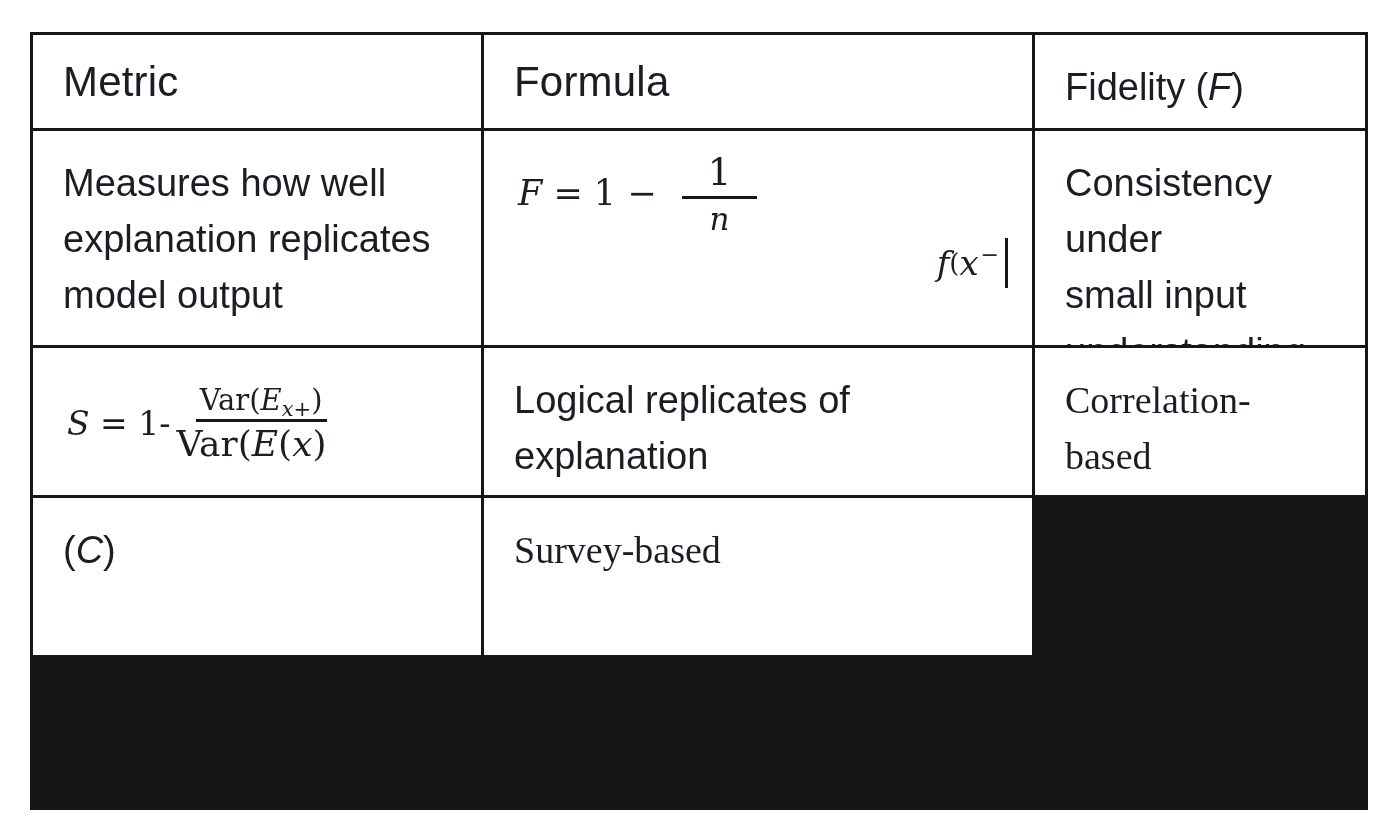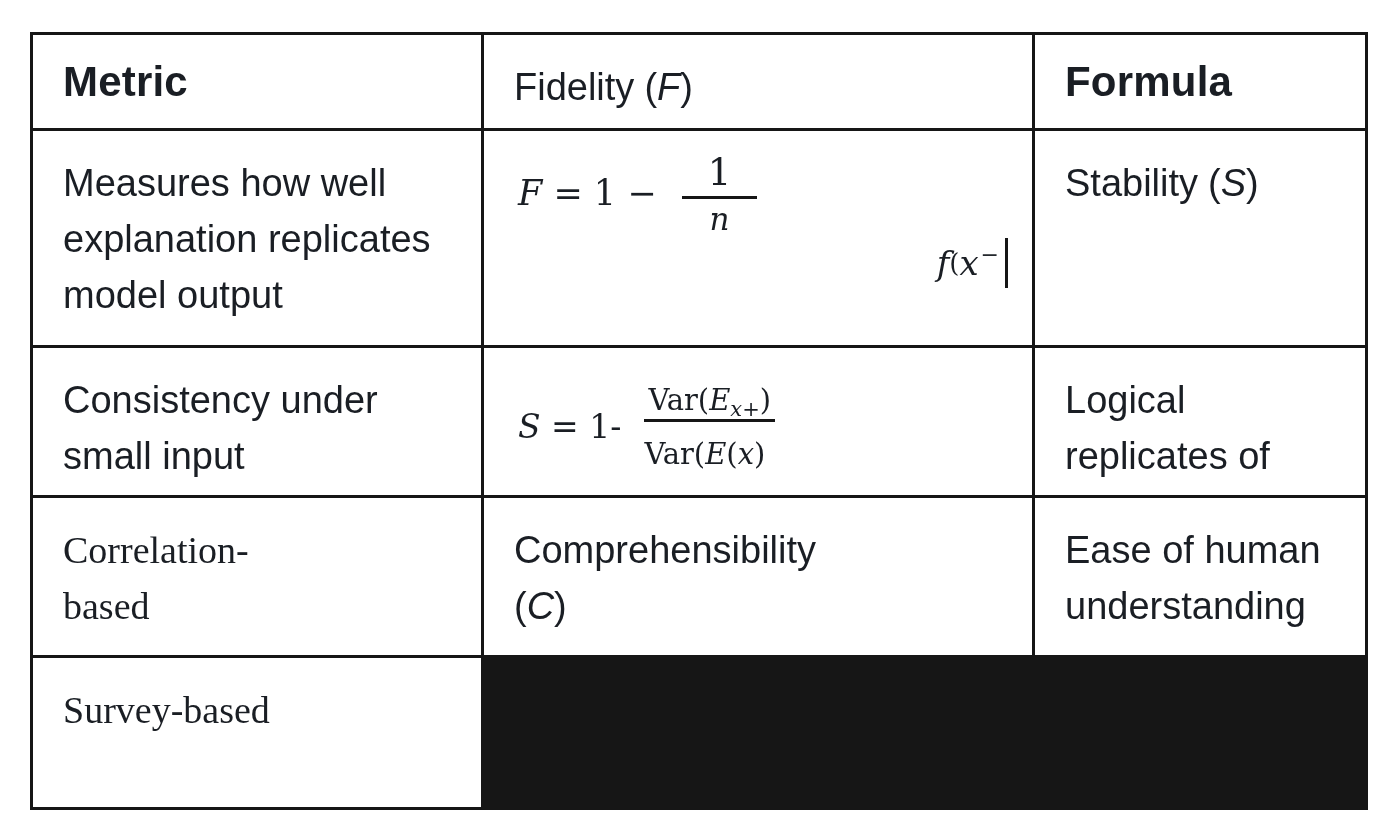--- a/index.html
+++ b/index.html
@@ -8,21 +8,21 @@
   .tbl{
     position:absolute;left:30px;top:32px;width:1338px;height:778px;
     box-sizing:border-box;border:3px solid #161616;background:#161616;
     display:grid;
     grid-template-columns:448px 548px 1fr;
     grid-template-rows:93px 214px 147px 157px 1fr;
     gap:3px;
   }
   .cell{background:#ffffff;box-sizing:border-box;overflow:hidden;}
   .head{display:flex;align-items:center;padding:0 0 0 30px;
-        font-size:42px;font-weight:700;letter-spacing:0.2px;}
+        font-size:42px;font-weight:400;letter-spacing:0.2px;}
   .bodycell{padding:24px 24px 0 30px;font-size:38px;line-height:1.48;}
   .desc{white-space:pre-line;}
   .sym{margin-left:10px;}
   .sym.block{display:block;margin-left:0;}
   .itl{font-style:italic;}
   
   .fcell{font-family:"DejaVu Serif",serif;padding:22px 14px 0 34px;}
   .f1top{display:flex;align-items:center;font-size:35px;}
   .f1lead{white-space:pre;}
   .frac{display:inline-flex;flex-direction:column;align-items:center;
@@ -30,41 +30,41 @@
   .frac .num{display:block;padding:0 26px 2px 26px;border-bottom:3px solid #161616;
              text-align:center;font-size:37px;line-height:1.1;}
   .frac .den{display:block;padding-top:3px;text-align:center;font-size:31px;line-height:1.1;}
   .f1tail{display:flex;justify-content:flex-end;align-items:center;
           font-size:34px;margin-top:2px;padding-right:10px;line-height:1;}
   .f1tail .paren{font-size:26px;}
   .f1tail .tinyminus{font-size:22px;position:relative;top:-8px;margin:0 2px;}
   .vbar{display:inline-block;width:3px;height:50px;background:#161616;margin-left:4px;}
   .f2{display:flex;align-items:center;font-size:33px;padding-top:14px;}
   .f2lead{white-space:pre;}
-  .frac2{display:inline-flex;flex-direction:column;align-items:flex-start;margin-left:23px;}
+  .frac2{display:inline-flex;flex-direction:column;align-items:flex-end;margin-left:6px;}
   .frac2 .num2{display:block;border-bottom:3px solid #161616;padding:0 4px 2px 4px;
                font-size:29px;line-height:1.15;white-space:nowrap;}
-  .frac2 .den2{display:block;padding-top:16px;font-size:29px;line-height:1.15;white-space:nowrap;}
+  .frac2 .den2{display:block;padding-top:1px;font-size:36px;line-height:1.15;white-space:nowrap;}
   sub.msub{font-size:21px;vertical-align:-6px;line-height:0;}
   .ftext{white-space:pre-line;font-family:Liberation Serif, serif;}
 </style>
 </head>
 <body>
 
 <div class="tbl">
 
   <div class="cell head">
     <span>Metric</span>
   </div>
+  <div class="cell head">
+    <span>Formula</span>
+  </div>
+
   <div class="cell bodycell">
     <span>Fidelity</span><span class="sym"><span>(</span><span class="itl">F</span><span>)</span></span>
-  </div>
-
-  <div class="cell head">
-    <span>Formula</span>
   </div>
   <div class="cell bodycell">
     <span class="desc">Measures how well
 explanation replicates
 model output</span>
   </div>
   <div class="cell bodycell fcell">
     <div class="f1top">
       <span class="itl">F</span>
         <span class="f1lead"> = 1 − </span>
@@ -76,23 +76,20 @@
     <div class="f1tail">
       <span class="itl">f</span>
         <span class="paren">(</span>
         <span class="itl">x</span>
         <span class="tinyminus">−</span>
         <span class="vbar"></span>
     </div>
   </div>
 
   <div class="cell bodycell">
-    <span>Stability</span><span class="sym"><span>(</span><span class="itl">S</span><span>)</span></span>
-  </div>
-  <div class="cell bodycell">
     <span class="desc">Consistency under
 small input understanding</span>
   </div>
   <div class="cell bodycell fcell">
     <div class="f2">
       <span class="itl">S</span>
         <span class="f2lead"> = 1-</span>
       <span class="frac2">
         <span class="num2"><span>Var(</span><span class="itl">E</span><sub class="msub"><span class="itl">x</span><span>+</span></sub><span>)</span></span>
         <span class="den2"><span>Var(</span><span class="itl">E</span><span>(</span><span class="itl">x</span><span>)</span></span>
@@ -103,23 +100,19 @@
   <div class="cell bodycell">
     <span class="desc">Logical replicates of
 explanation</span>
   </div>
   <div class="cell bodycell">
     <span class="ftext">Correlation-
 based</span>
   </div>
 
   <div class="cell bodycell">
-    <span>Comprehensibility</span><span class="sym block"><span>(</span><span class="itl">C</span><span>)</span></span>
-  </div>
-  <div class="cell bodycell">
-    <span class="desc">Ease of human
-understanding</span>
+    <span class="sym block"><span>(</span><span class="itl">C</span><span>)</span></span>
   </div>
   <div class="cell bodycell">
     <span class="ftext">Survey-based</span>
   </div>
 
 </div>
 
 </body></html>

